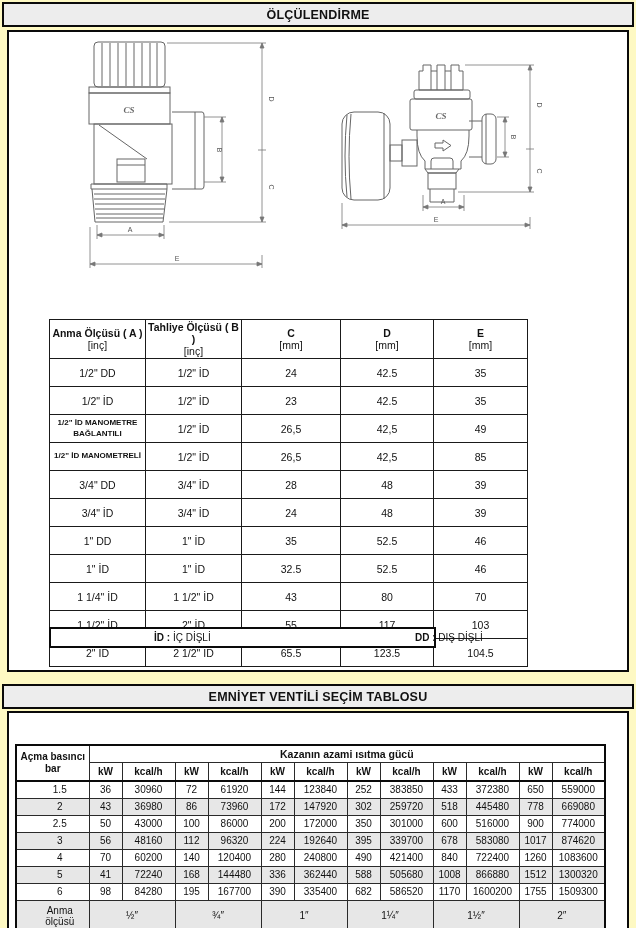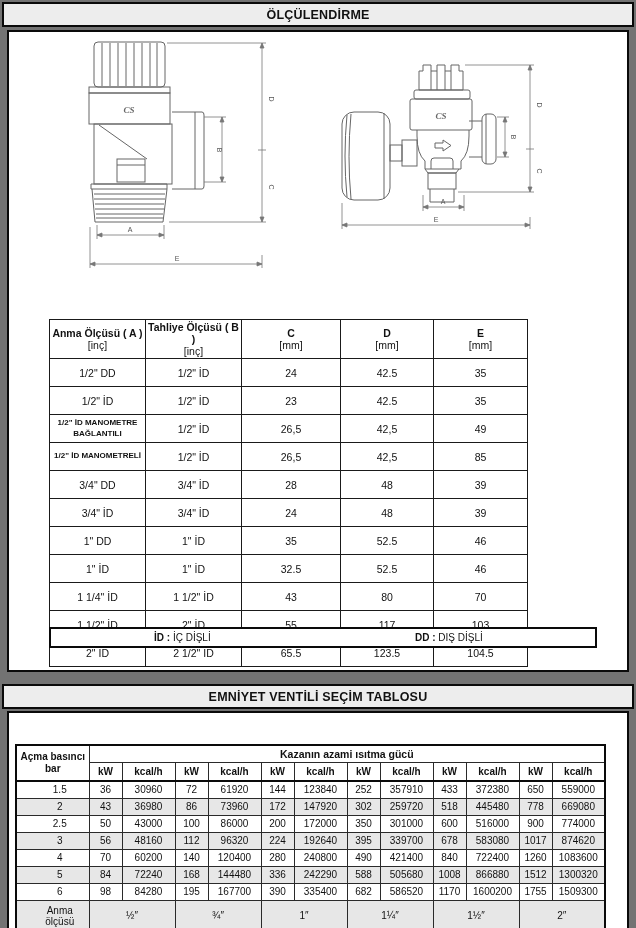--- a/index.html
+++ b/index.html
@@ -1,18 +1,18 @@
 <!DOCTYPE html>
 <html><head>
 <meta charset="utf-8">
 <style>
   * { box-sizing: border-box; margin: 0; padding: 0; }
   html,body { background:#fff; }
   body { font-family: "Liberation Sans", sans-serif; color:#111; }
-  .page { position:relative; width:636px; height:928px; background:#737373; overflow:hidden; }
+  .page { position:relative; width:636px; height:928px; background:#fef9c3; overflow:hidden; }
 
   .sec-header {
     position:absolute; left:2px; width:632px; height:25px;
     background:#ededed; border:2px solid #0a0a0a;
     display:flex; align-items:center; justify-content:center;
     font-weight:bold; font-size:12.5px; letter-spacing:0.2px;
   }
   .sec-body {
     position:absolute; left:7px; width:622px;
     border:2px solid #0a0a0a; background:#fff;
@@ -29,21 +29,21 @@
   .dim-table th, .dim-table td { border:1px solid #1a1a1a; padding:1px 2px; }
   .dim-table th { font-weight:bold; font-size:10.5px; height:30px; }
   .dim-table td { font-weight:400; }
   .dim-table tr { height:28px; }
   .dim-table td.small { font-size:8px; font-weight:600; line-height:1.3; }
   .dim-table .c1{width:96px}.dim-table .c2{width:96px}.dim-table .c3{width:99px}
   .dim-table .c4{width:93px}.dim-table .c5{width:94px}
   .hl2 { font-weight:normal; }
 
   .legend {
-    position:absolute; left:40px; top:595px; width:548px; height:21px;
+    position:absolute; left:40px; top:595px; width:387px; height:21px;
     border:2px solid #0a0a0a; font-size:10px; background:#fff;
   }
   .legend span.grp { position:absolute; top:3px; white-space:nowrap; }
   .legend b { font-weight:bold; }
   #legend-id { left:103px; }
   #legend-dd { left:340px;padding-left:24px; }
 
   
   .sel-table {
     position:absolute; left:6px; top:31px; width:590px;
@@ -382,21 +382,21 @@
       <tbody>
           <tr>
             <td>1.5</td>
             <td>36</td>
             <td>30960</td>
             <td>72</td>
             <td>61920</td>
             <td>144</td>
             <td>123840</td>
             <td>252</td>
-            <td>357910</td>
+            <td>383850</td>
             <td>433</td>
             <td>372380</td>
             <td>650</td>
             <td>559000</td>
           </tr>
           <tr class="shade">
             <td>2</td>
             <td>43</td>
             <td>36980</td>
             <td>86</td>
@@ -450,26 +450,26 @@
             <td>240800</td>
             <td>490</td>
             <td>421400</td>
             <td>840</td>
             <td>722400</td>
             <td>1260</td>
             <td>1083600</td>
           </tr>
           <tr class="shade">
             <td>5</td>
-            <td>84</td>
+            <td>41</td>
             <td>72240</td>
             <td>168</td>
             <td>144480</td>
             <td>336</td>
-            <td>242290</td>
+            <td>362440</td>
             <td>588</td>
             <td>505680</td>
             <td>1008</td>
             <td>866880</td>
             <td>1512</td>
             <td>1300320</td>
           </tr>
           <tr>
             <td>6</td>
             <td>98</td>

